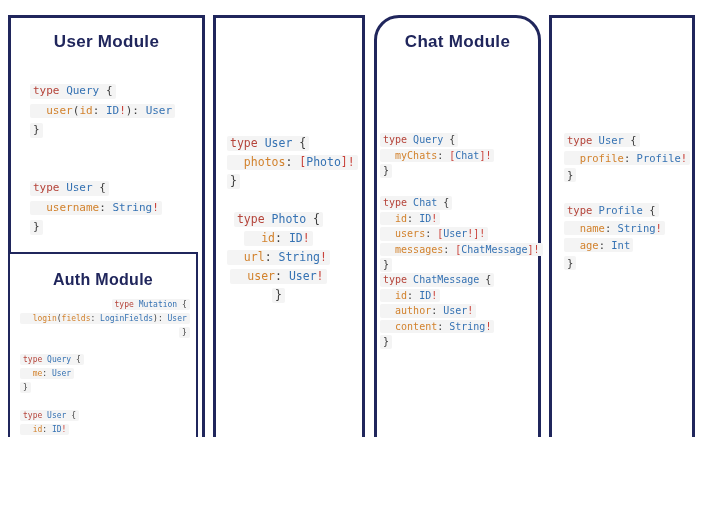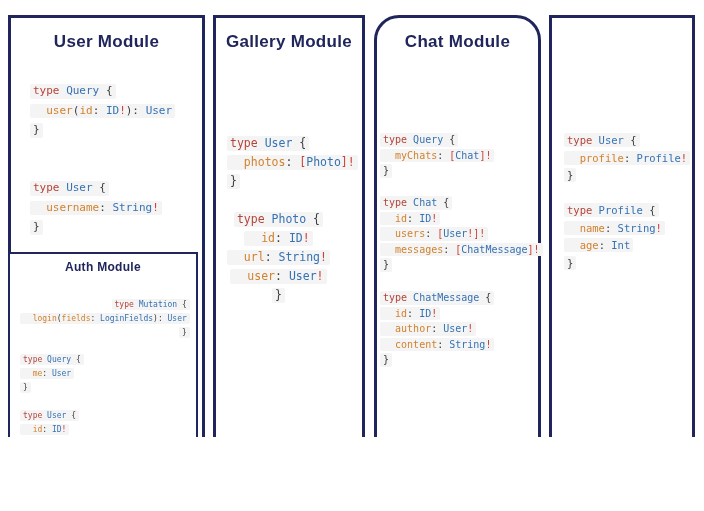--- a/index.html
+++ b/index.html
@@ -19,34 +19,34 @@
   #box-gallery{left:213px;top:15px;width:152px;height:466px;}
   #box-chat{left:374px;top:15px;width:167px;height:466px;border-radius:25px;}
   #box-profile{left:549px;top:15px;width:146px;height:466px;}
   #box-auth{left:-3px;top:234px;width:190px;height:226px;border-width:2px;}
 
   .module-title{
     position:absolute;left:0;right:0;top:14px;text-align:center;
     font-family:"Liberation Sans",sans-serif;font-weight:700;font-size:17px;
     color:var(--navy);letter-spacing:.3px;white-space:nowrap;
   }
-  #box-auth .module-title{font-size:12px;top:6px;}
+  #box-auth .module-title{font-size:16px;top:17px;}
 
   .code{position:absolute;font-family:"DejaVu Sans Mono",monospace;white-space:pre;color:var(--punct);}
   .ln{display:block;}
   .line-bg{display:inline-block;background:var(--codebg);border-radius:2px;padding:1px 3px;line-height:1.15;}
 
   #box-user .code{font-size:11px;line-height:19.5px;left:19px;}
   .u-b1{top:63px;} .u-b2{top:160px;}
 
   #box-gallery .code{font-size:11.5px;line-height:19px;left:11px;}
   .g-b1{top:116px;} .g-b2{top:192px;text-align:center;}
 
   #box-chat .code{font-size:10px;line-height:15.5px;left:3px;}
-  .c-b1{top:114px;} .c-b2{top:177px;} .c-b3{top:272px;}
+  .c-b1{top:114px;} .c-b2{top:177px;} .c-b3{top:254px;}
 
   #box-profile .code{font-size:10.5px;line-height:17.5px;left:12px;}
   .p-b1{top:114px;} .p-b2{top:184px;}
 
   #box-auth .code{font-size:8px;line-height:14px;left:10px;}
   .a-b1{top:44px;text-align:right;} .a-b2{top:99px;} .a-b3{top:155px;}
 
   .tk-kw{color:var(--keyword);}
   .tk-ty{color:var(--type);}
   .tk-fd{color:var(--field);}
@@ -65,21 +65,20 @@
 
     <div class="box" id="box-auth">
       <div class="module-title">Auth Module</div>
       <div class="code a-b1"><div class="ln"><span class="line-bg"><span class="tk-kw">type </span><span class="tk-ty">Mutation </span><span class="tk-pu">{</span></span></div><div class="ln"><span class="line-bg"><span class="tk-pu">  </span><span class="tk-fd">login</span><span class="tk-pu">(</span><span class="tk-fd">fields</span><span class="tk-pu">: </span><span class="tk-ty">LoginFields</span><span class="tk-pu">): </span><span class="tk-ty">User</span></span></div><div class="ln"><span class="line-bg"><span class="tk-pu">}</span></span></div></div>
       <div class="code a-b2"><div class="ln"><span class="line-bg"><span class="tk-kw">type </span><span class="tk-ty">Query </span><span class="tk-pu">{</span></span></div><div class="ln"><span class="line-bg"><span class="tk-pu">  </span><span class="tk-fd">me</span><span class="tk-pu">: </span><span class="tk-ty">User</span></span></div><div class="ln"><span class="line-bg"><span class="tk-pu">}</span></span></div></div>
       <div class="code a-b3"><div class="ln"><span class="line-bg"><span class="tk-kw">type </span><span class="tk-ty">User </span><span class="tk-pu">{</span></span></div><div class="ln"><span class="line-bg"><span class="tk-pu">  </span><span class="tk-fd">id</span><span class="tk-pu">: </span><span class="tk-ty">ID</span><span class="tk-bang">!</span></span></div><div class="ln"><span class="line-bg"><span class="tk-pu">  </span><span class="tk-fd">email</span><span class="tk-pu">: </span><span class="tk-ty">String</span><span class="tk-bang">!</span></span></div><div class="ln"><span class="line-bg"><span class="tk-pu">}</span></span></div></div>
     </div>
   </div>
 
   <div class="box" id="box-gallery">
-    <div class="module-title">Gallery Module</div>
     <div class="code g-b1"><div class="ln"><span class="line-bg"><span class="tk-kw">type </span><span class="tk-ty">User </span><span class="tk-pu">{</span></span></div><div class="ln"><span class="line-bg"><span class="tk-pu">  </span><span class="tk-fd">photos</span><span class="tk-pu">: </span><span class="tk-bang">[</span><span class="tk-ty">Photo</span><span class="tk-bang">]!</span></span></div><div class="ln"><span class="line-bg"><span class="tk-pu">}</span></span></div></div>
     <div class="code g-b2"><div class="ln"><span class="line-bg"><span class="tk-kw">type </span><span class="tk-ty">Photo </span><span class="tk-pu">{</span></span></div><div class="ln"><span class="line-bg"><span class="tk-pu">  </span><span class="tk-fd">id</span><span class="tk-pu">: </span><span class="tk-ty">ID</span><span class="tk-bang">!</span></span></div><div class="ln"><span class="line-bg"><span class="tk-pu">  </span><span class="tk-fd">url</span><span class="tk-pu">: </span><span class="tk-ty">String</span><span class="tk-bang">!</span></span></div><div class="ln"><span class="line-bg"><span class="tk-pu">  </span><span class="tk-fd">user</span><span class="tk-pu">: </span><span class="tk-ty">User</span><span class="tk-bang">!</span></span></div><div class="ln"><span class="line-bg"><span class="tk-pu">}</span></span></div></div>
   </div>
 
   <div class="box" id="box-chat">
     <div class="module-title">Chat Module</div>
     <div class="code c-b1"><div class="ln"><span class="line-bg"><span class="tk-kw">type </span><span class="tk-ty">Query </span><span class="tk-pu">{</span></span></div><div class="ln"><span class="line-bg"><span class="tk-pu">  </span><span class="tk-fd">myChats</span><span class="tk-pu">: </span><span class="tk-bang">[</span><span class="tk-ty">Chat</span><span class="tk-bang">]!</span></span></div><div class="ln"><span class="line-bg"><span class="tk-pu">}</span></span></div></div>
     <div class="code c-b2"><div class="ln"><span class="line-bg"><span class="tk-kw">type </span><span class="tk-ty">Chat </span><span class="tk-pu">{</span></span></div><div class="ln"><span class="line-bg"><span class="tk-pu">  </span><span class="tk-fd">id</span><span class="tk-pu">: </span><span class="tk-ty">ID</span><span class="tk-bang">!</span></span></div><div class="ln"><span class="line-bg"><span class="tk-pu">  </span><span class="tk-fd">users</span><span class="tk-pu">: </span><span class="tk-bang">[</span><span class="tk-ty">User</span><span class="tk-bang">!]!</span></span></div><div class="ln"><span class="line-bg"><span class="tk-pu">  </span><span class="tk-fd">messages</span><span class="tk-pu">: </span><span class="tk-bang">[</span><span class="tk-ty">ChatMessage</span><span class="tk-bang">]!</span></span></div><div class="ln"><span class="line-bg"><span class="tk-pu">}</span></span></div></div>
     <div class="code c-b3"><div class="ln"><span class="line-bg"><span class="tk-kw">type </span><span class="tk-ty">ChatMessage </span><span class="tk-pu">{</span></span></div><div class="ln"><span class="line-bg"><span class="tk-pu">  </span><span class="tk-fd">id</span><span class="tk-pu">: </span><span class="tk-ty">ID</span><span class="tk-bang">!</span></span></div><div class="ln"><span class="line-bg"><span class="tk-pu">  </span><span class="tk-fd">author</span><span class="tk-pu">: </span><span class="tk-ty">User</span><span class="tk-bang">!</span></span></div><div class="ln"><span class="line-bg"><span class="tk-pu">  </span><span class="tk-fd">content</span><span class="tk-pu">: </span><span class="tk-ty">String</span><span class="tk-bang">!</span></span></div><div class="ln"><span class="line-bg"><span class="tk-pu">}</span></span></div></div>
   </div>

